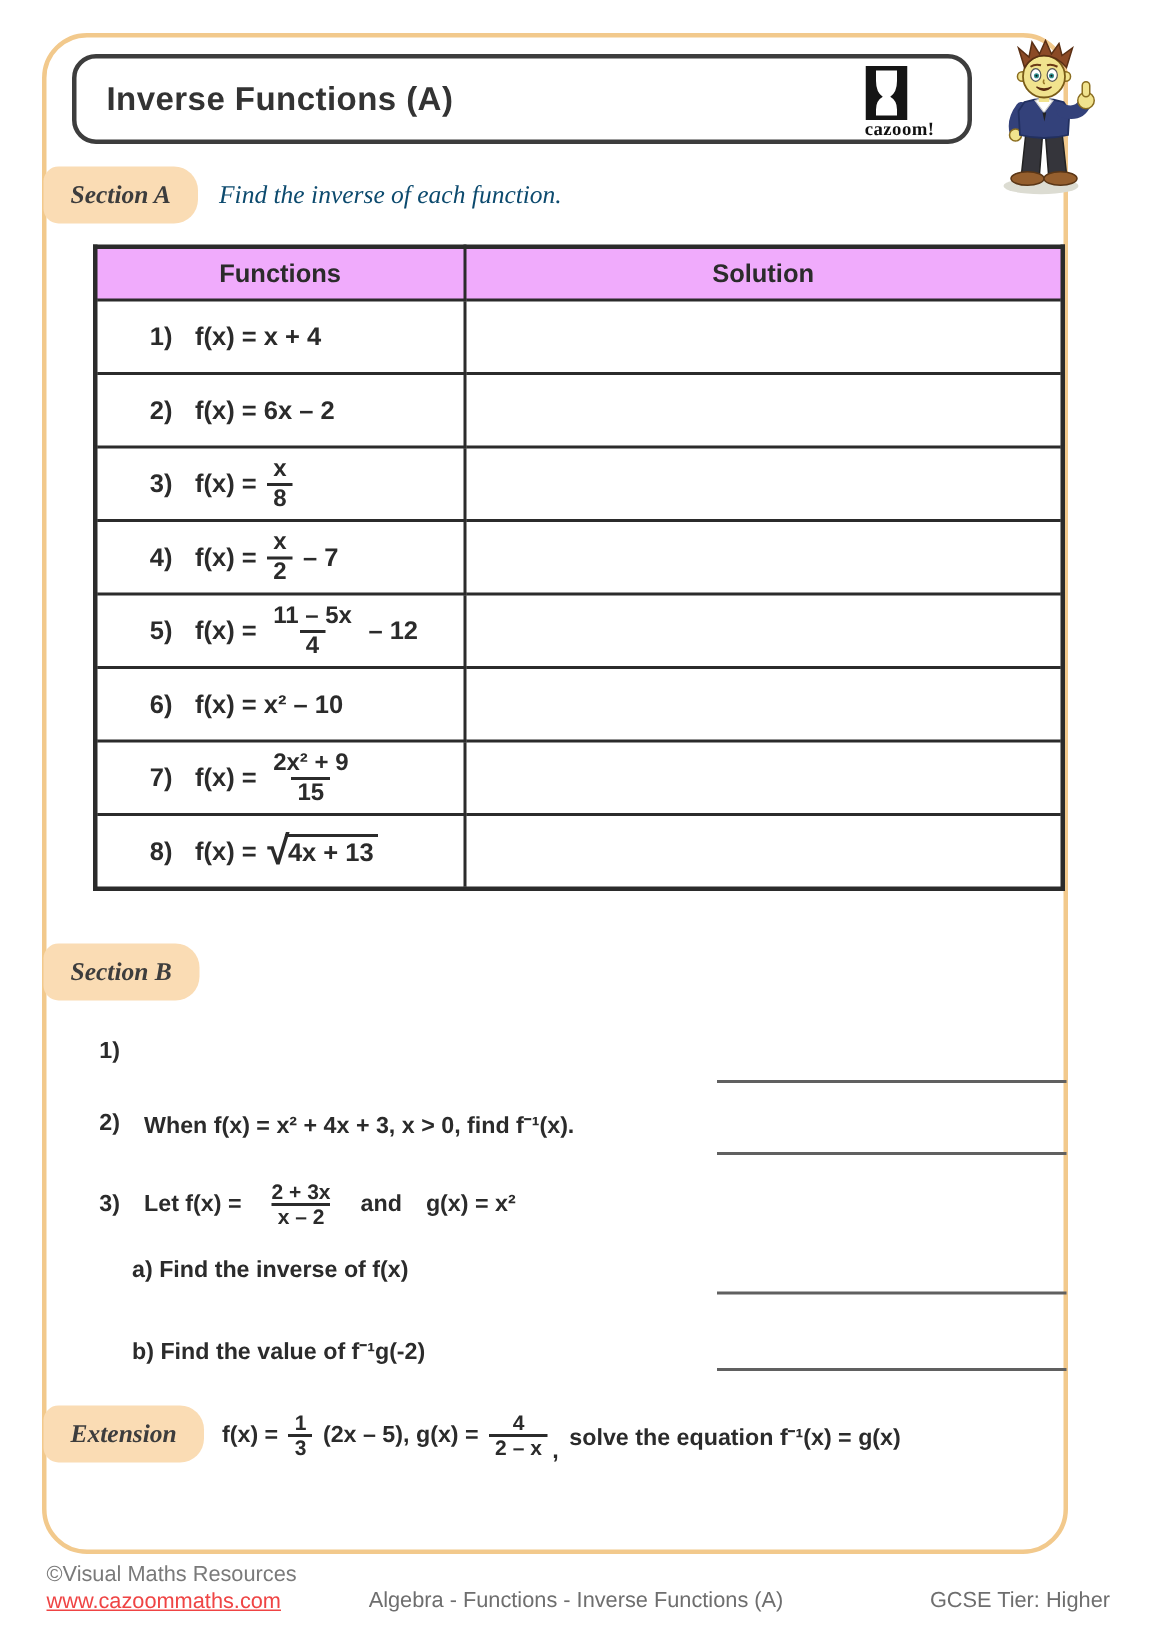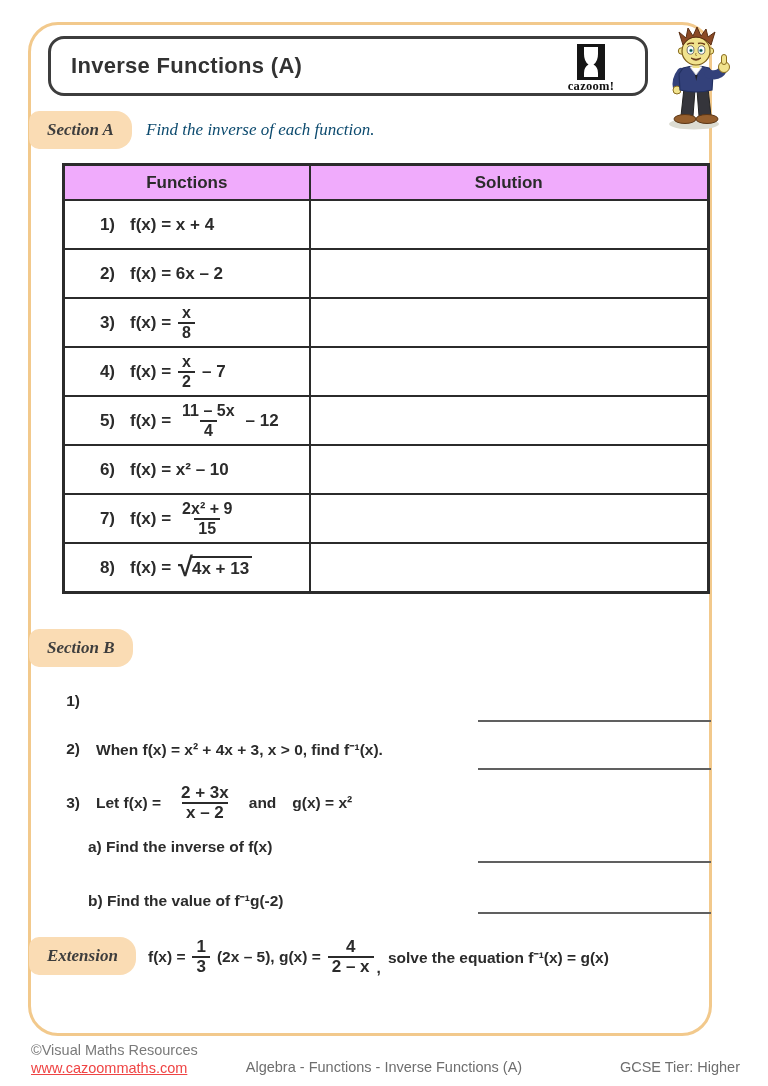--- a/index.html
+++ b/index.html
@@ -12,21 +12,21 @@
     position:absolute; left:28px; top:22px; width:678px; height:1008px;
     border:3px solid #F2C98C; border-radius:30px;
   }
   
   .title-box {
     position:absolute; left:48px; top:36px; width:600px; height:60px;
     box-sizing:border-box; border:3px solid #3d3d3d; border-radius:16px;
     background:#fff; display:flex; align-items:center;
   }
   .title-text { margin-left:20px; font-size:22px; font-weight:bold; color:#333; letter-spacing:.3px; }
-  .logo { position:absolute; right:22px; top:5px; width:64px; text-align:center; }
+  .logo { position:absolute; right:22px; top:5px; width:64px; text-align:right; }
   .logo-text { font-family:"Liberation Serif", serif; font-weight:bold; font-size:12.5px; color:#111; margin-top:-1px; letter-spacing:.3px; }
   .mascot { position:absolute; left:650px; top:26px; width:92px; height:104px; z-index:3; }
 
   
   .section-pill {
     position:absolute; left:29px; height:38px; background:#FADCB4;
     border-radius:10px 16px 16px 10px; display:flex; align-items:center;
     padding:0 18px; font-family:"Liberation Serif", serif; font-style:italic;
     font-weight:bold; font-size:17px; color:#3d3d3d; z-index:2;
   }
@@ -56,21 +56,21 @@
   .expr { display:inline-flex; align-items:center; gap:7px; }
   .frac { display:inline-flex; flex-direction:column; align-items:center; line-height:1.08; font-size:16px; }
   .frac .fnum { padding:0 4px; }
   .frac .fden { border-top:2px solid #2b2b2b; padding:0 4px; }
   .sqrt { display:inline-flex; align-items:flex-start; }
   .sqrt-sign { font-size:27px; line-height:.82; font-weight:bold; }
   .sqrt-rad { border-top:2.5px solid #2b2b2b; padding:1px 3px 0 2px; margin-left:-3px; }
 
   
   .q { position:absolute; display:flex; align-items:center; gap:16px; font-weight:bold; font-size:15.5px; color:#2b2b2b; }
-  .q .frac, .ext-row .frac { font-size:17px; }
+  .q .frac, .ext-row .frac { font-size:14px; }
   .q-sub { position:absolute; font-weight:bold; font-size:15.5px; color:#2b2b2b; }
   .ans-line { position:absolute; left:478px; width:233px; border-top:2px solid #606060; height:0; }
 
   
   .ext-row {
     position:absolute; left:148px; top:933px; height:48px;
     display:flex; align-items:center; gap:7px; font-weight:bold; font-size:15.5px; color:#2b2b2b;
   }
   .ext-comma { align-self:flex-end; margin-left:-4px; margin-bottom:4px; }
 

